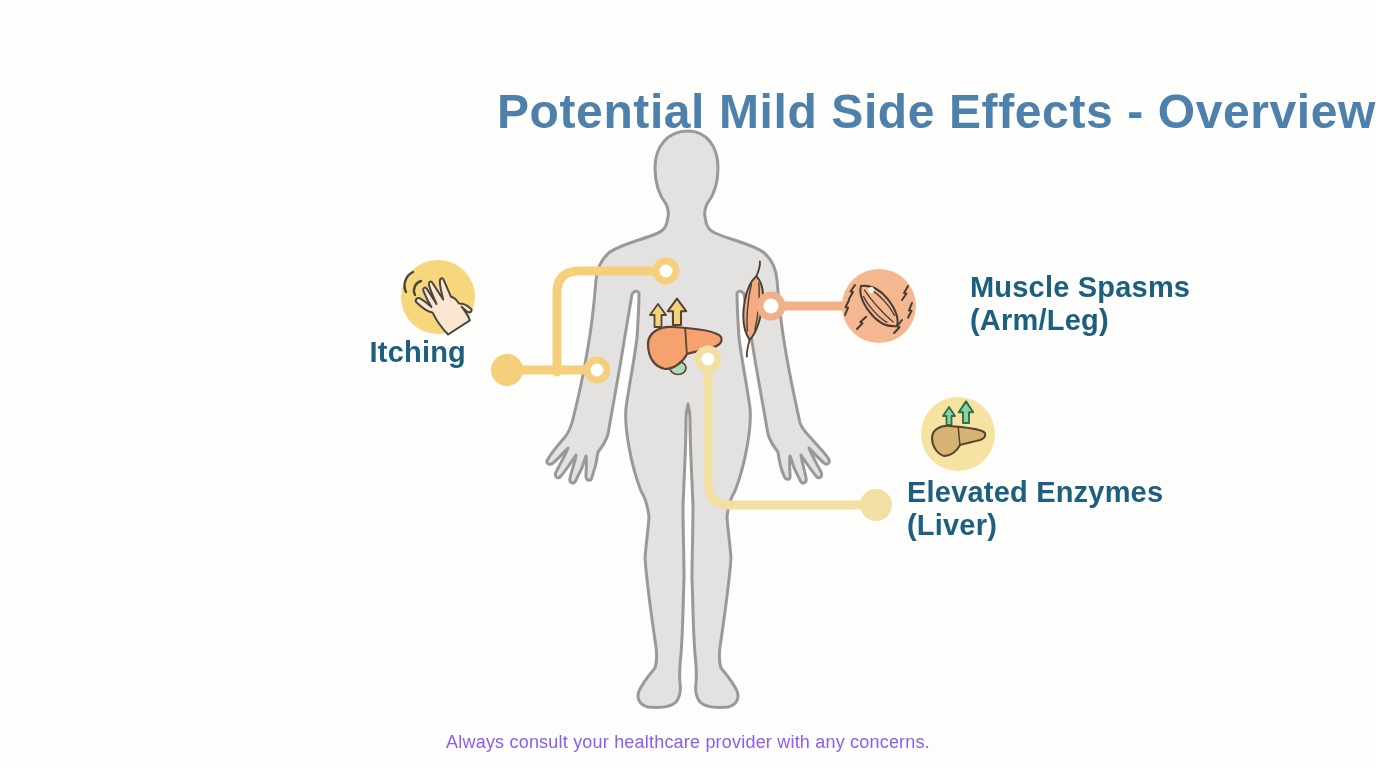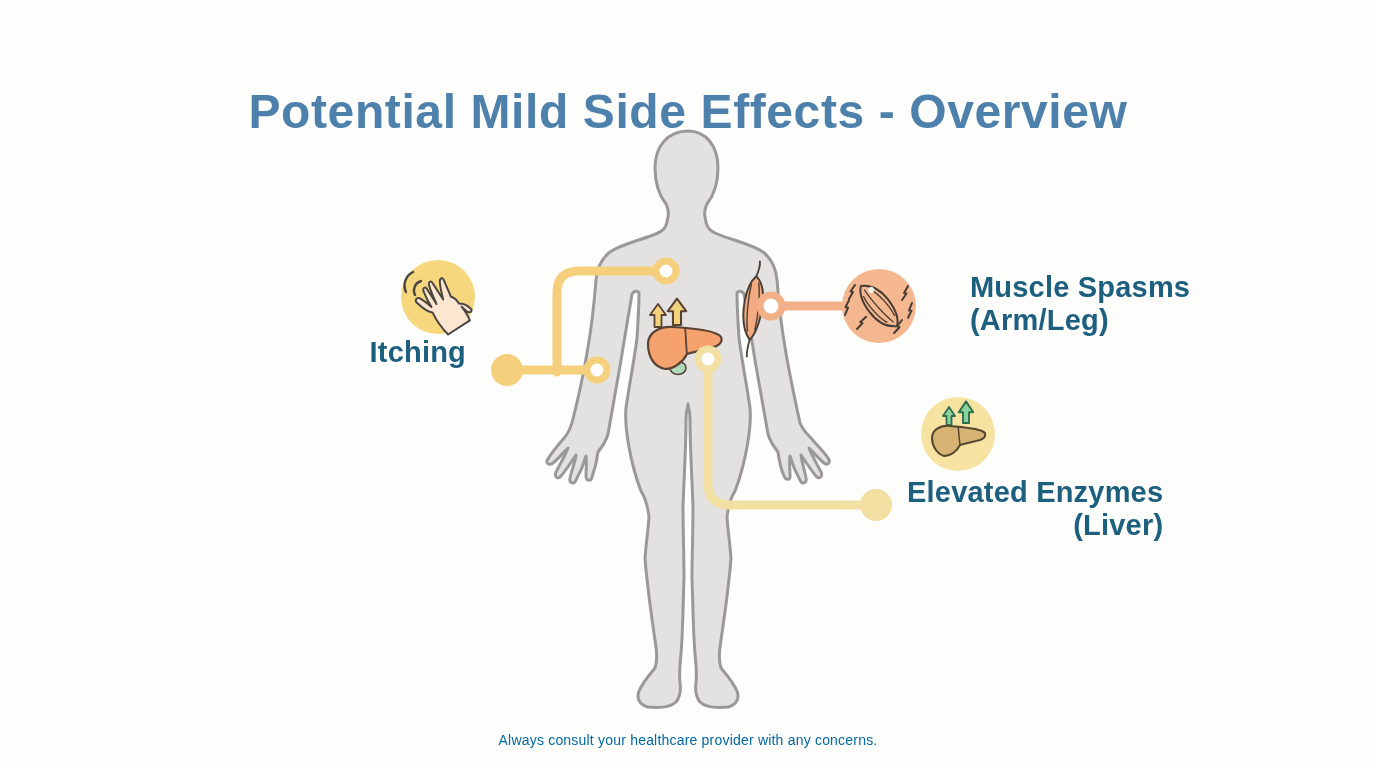--- a/index.html
+++ b/index.html
@@ -3,39 +3,39 @@
 <meta charset="utf-8">
 <style>
   html,body{margin:0;padding:0;}
   body{
     width:1376px;height:768px;position:relative;overflow:hidden;
     background:#fdfdfc;
     font-family:"Liberation Sans", sans-serif;
   }
   .title{
     position:absolute;top:40px;left:0;width:100%;
-    text-align:center;
+    text-align:right;
     font-size:48px;font-weight:600;letter-spacing:0.6px;
     color:#4d80ab;
     margin-top:44px;
   }
   .stage{position:absolute;top:0;left:0;width:1376px;height:768px;}
   .label{
     position:absolute;
     font-size:29px;line-height:33px;font-weight:600;letter-spacing:0.2px;
     color:#1c5f7e;
   }
   #label-itching{top:336px;left:226px;width:240px;text-align:right;}
   #label-muscle{top:271px;left:926px;text-align:left;margin-left:44px;}
-  #label-liver{top:476px;left:907px;text-align:right;}
+  #label-liver{top:476px;left:907px;text-align:left;}
   .footer{
     position:absolute;top:732px;left:0;width:100%;
     text-align:center;
-    font-size:14px;font-weight:400;letter-spacing:0.2px;
-    color:#0369a1;
+    font-size:18px;font-weight:400;letter-spacing:0.2px;
+    color:#8b5cf6;
   }
 </style>
 </head>
 <body>
 
 <h1 class="title">Potential Mild Side Effects - Overview</h1>
 
 <svg class="stage" viewBox="0 0 1376 768" xmlns="http://www.w3.org/2000/svg">
 
   <path fill="#e3e2e0" stroke="#9b9997" stroke-width="3" stroke-linejoin="round" stroke-linecap="round" d="M 688 131

